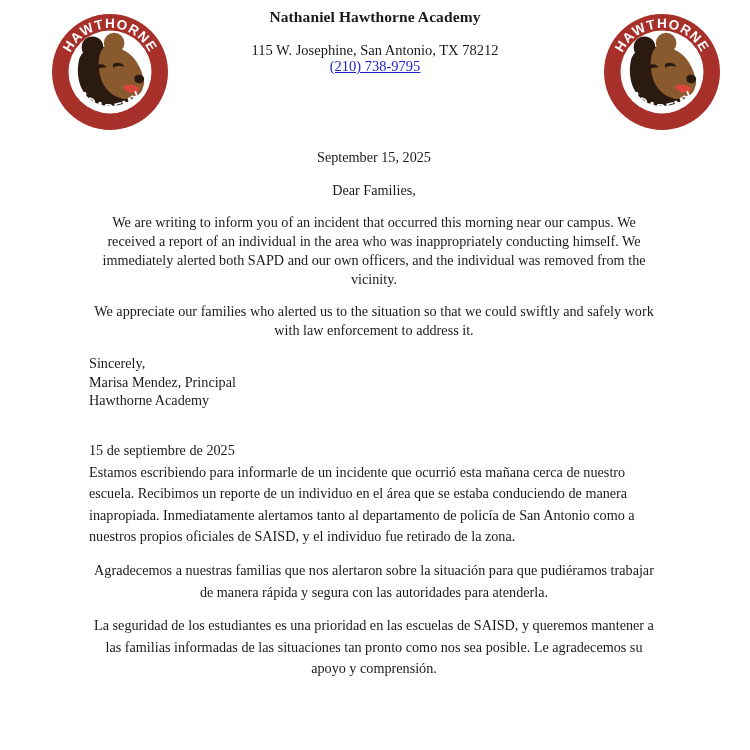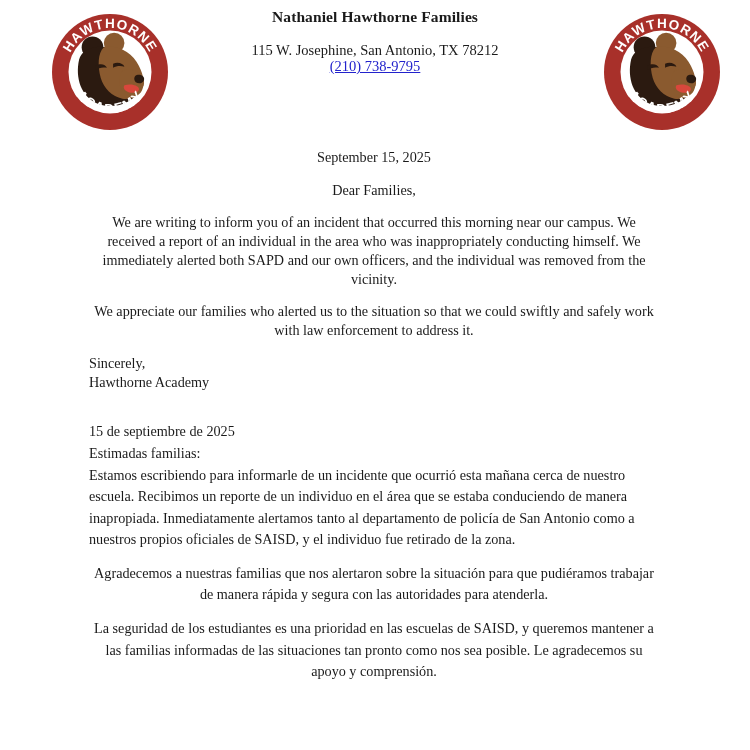--- a/index.html
+++ b/index.html
@@ -123,21 +123,21 @@
       <text font-family="Liberation Sans, sans-serif" font-size="13.5" font-weight="bold" fill="#ffffff" letter-spacing="1.2">
         <textPath href="#arcTopL" startOffset="50%" text-anchor="middle">HAWTHORNE</textPath>
       </text>
       <text font-family="Liberation Sans, sans-serif" font-size="13.5" font-weight="bold" fill="#ffffff" letter-spacing="1.6">
         <textPath href="#arcBotL" startOffset="50%" text-anchor="middle">ACADEMY</textPath>
       </text>
     </svg>
   </div>
 
   <div class="header-text">
-    <div class="school-name">Nathaniel Hawthorne Families</div>
+    <div class="school-name">Nathaniel Hawthorne Academy</div>
     <div class="school-address">115 W. Josephine, San Antonio, TX 78212</div>
     <div class="school-phone-wrap">
       <span class="school-phone">(210) 738-9795</span>
     </div>
   </div>
 
   <div class="logo right">
     <svg viewBox="0 0 120 120">
       <defs>
         <path id="arcTopR" d="M 16,60 A 44,44 0 0 1 104,60"></path>
@@ -170,30 +170,30 @@
 
 <div class="letter">
 
   <section class="en">
     <p class="para">September 15, 2025</p>
     <p class="para">Dear Families,</p>
     <p class="para">We are writing to inform you of an incident that occurred this morning near our campus. We received a report of an individual in the area who was inappropriately conducting himself. We immediately alerted both SAPD and our own officers, and the individual was removed from the vicinity.</p>
     <p class="para">We appreciate our families who alerted us to the situation so that we could swiftly and safely work with law enforcement to address it.</p>
     <div class="block">
       <span class="line">Sincerely,</span>
+      <span class="line">Marisa Mendez, Principal</span>
       <span class="line">Hawthorne Academy</span>
     </div>
   </section>
 
   <div class="gap-lg"></div>
 
   <section class="es">
     <div class="block">
       <span class="line">15 de septiembre de 2025</span>
-      <span class="line">Estimadas familias:</span>
       <span class="line">Estamos escribiendo para informarle de un incidente que ocurrió esta mañana cerca de nuestro escuela. Recibimos un reporte de un individuo en el área que se estaba conduciendo de manera inapropiada. Inmediatamente alertamos tanto al departamento de policía de San Antonio como a nuestros propios oficiales de SAISD, y el individuo fue retirado de la zona.</span>
     </div>
     <p class="para">Agradecemos a nuestras familias que nos alertaron sobre la situación para que pudiéramos trabajar de manera rápida y segura con las autoridades para atenderla.</p>
     <p class="para">La seguridad de los estudiantes es una prioridad en las escuelas de SAISD, y queremos mantener a las familias informadas de las situaciones tan pronto como nos sea posible. Le agradecemos su apoyo y comprensión.</p>
 
   </section>
 
 </div>
 
 </body></html>

